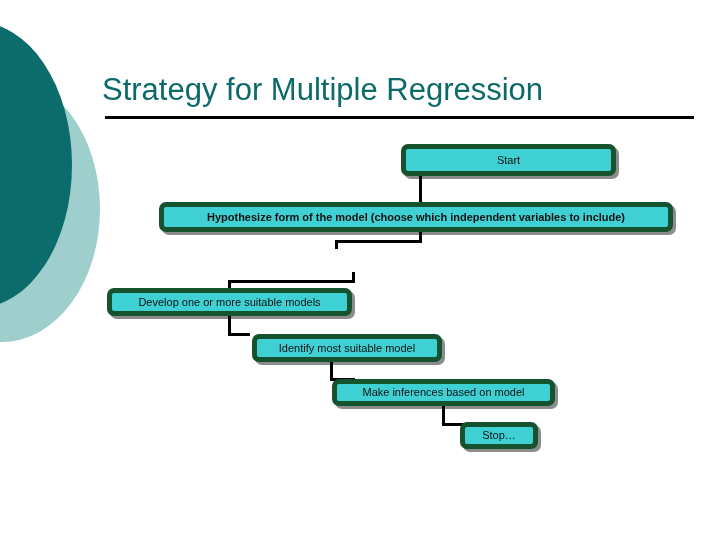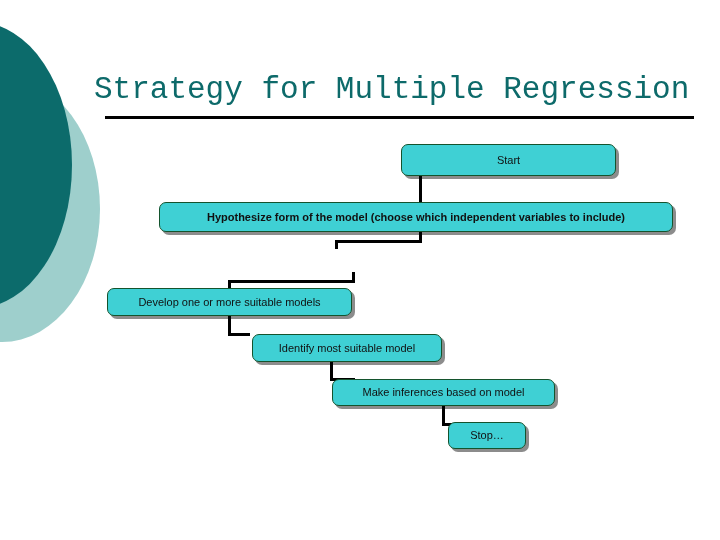--- a/index.html
+++ b/index.html
@@ -34,29 +34,27 @@
     top: 22px;
     width: 190px;
     height: 286px;
     background: #0c6b6b;
     border-radius: 50%;
   }
 
   
   .title {
     position: absolute;
-    left: 94px;
+    left: 102px;
     top: 70px;
     width: 590px;
     font-size: 31px;
     line-height: 40px;
     color: #0d6a6a;
-    text-align: center;
     white-space: nowrap;
-    font-family: Liberation Mono, monospace;
   }
   .title-rule {
     position: absolute;
     left: 105px;
     top: 116px;
     width: 589px;
     height: 3px;
     background: #000000;
   }
 
@@ -66,21 +64,21 @@
     left: 0;
     top: 0;
     width: 720px;
     height: 540px;
   }
 
   .node {
     position: absolute;
     box-sizing: border-box;
     background: #3fd0d4;
-    border: 1px solid #14532d;
+    border: 5px solid #14532d;
     border-radius: 7px;
     color: #111111;
     font-size: 11px;
     line-height: 1;
     display: flex;
     align-items: center;
     justify-content: center;
     white-space: nowrap;
     box-shadow: 3px 3px 0 rgba(0,0,0,0.45);
     z-index: 2;
@@ -138,18 +136,18 @@
     </div>
 
     <div class="node" style="left:240px; top:334px; width:190px; height:28px;margin-left:12px;">
       <span>Identify most suitable model</span>
     </div>
 
     <div class="node" style="left:332px; top:379px; width:223px; height:27px;">
       <span>Make inferences based on model</span>
     </div>
 
-    <div class="node" style="left:448px; top:422px; width:78px; height:27px;">
+    <div class="node" style="left:460px; top:422px; width:78px; height:27px;">
       <span>Stop…</span>
     </div>
 
   </div>
 </div>
 
 </body></html>

